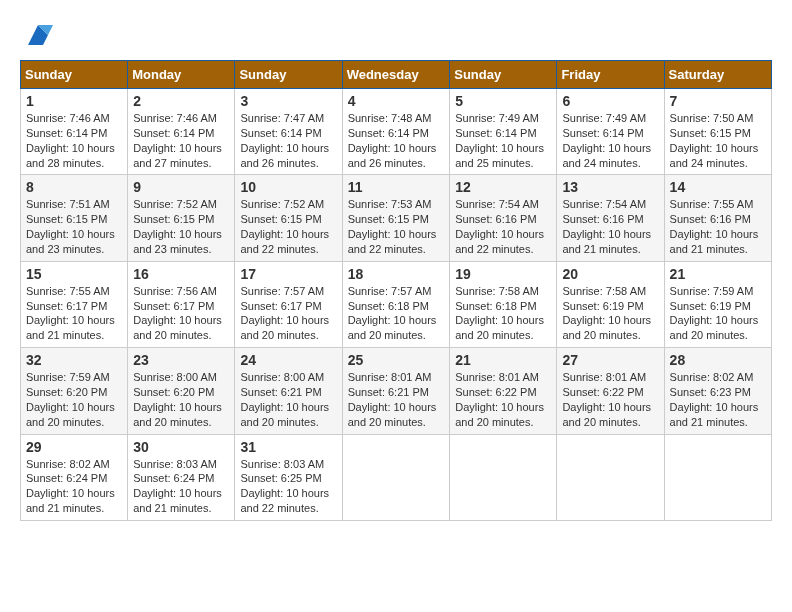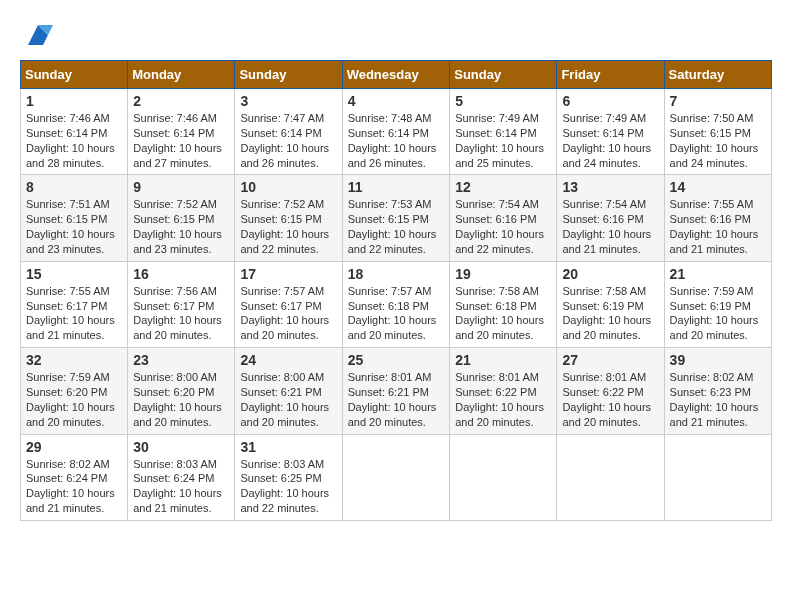--- a/index.html
+++ b/index.html
@@ -235,21 +235,21 @@
         </td>
         <td>
           <span class="day-number">21</span>
           <div class="day-info">Sunrise: 8:01 AM<br>Sunset: 6:22 PM<br>Daylight: 10 hours and 20 minutes.</div>
         </td>
         <td>
           <span class="day-number">27</span>
           <div class="day-info">Sunrise: 8:01 AM<br>Sunset: 6:22 PM<br>Daylight: 10 hours and 20 minutes.</div>
         </td>
         <td>
-          <span class="day-number">39</span>
+          <span class="day-number">28</span>
           <div class="day-info">Sunrise: 8:02 AM<br>Sunset: 6:23 PM<br>Daylight: 10 hours and 21 minutes.</div>
         </td>
       </tr>
       <tr>
         <td>
           <span class="day-number">29</span>
           <div class="day-info">Sunrise: 8:02 AM<br>Sunset: 6:24 PM<br>Daylight: 10 hours and 21 minutes.</div>
         </td>
         <td>
           <span class="day-number">30</span>

